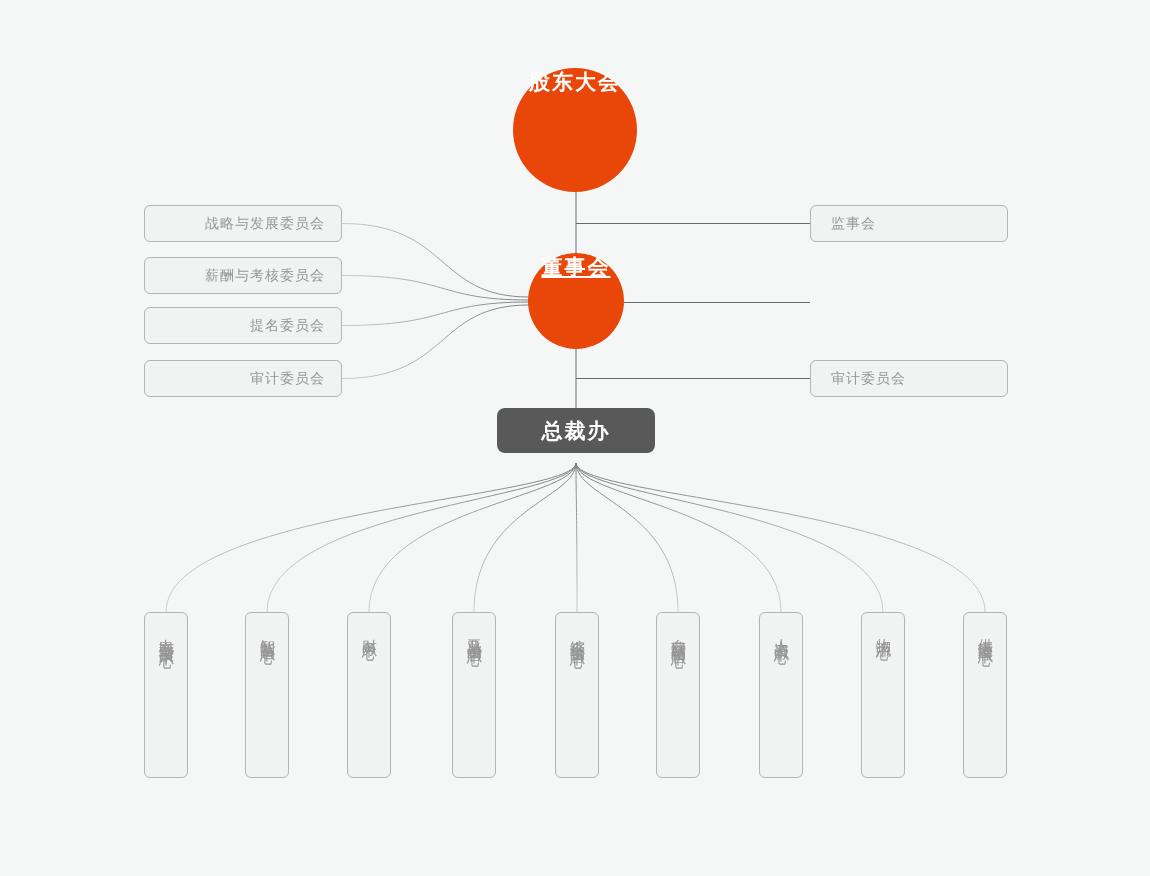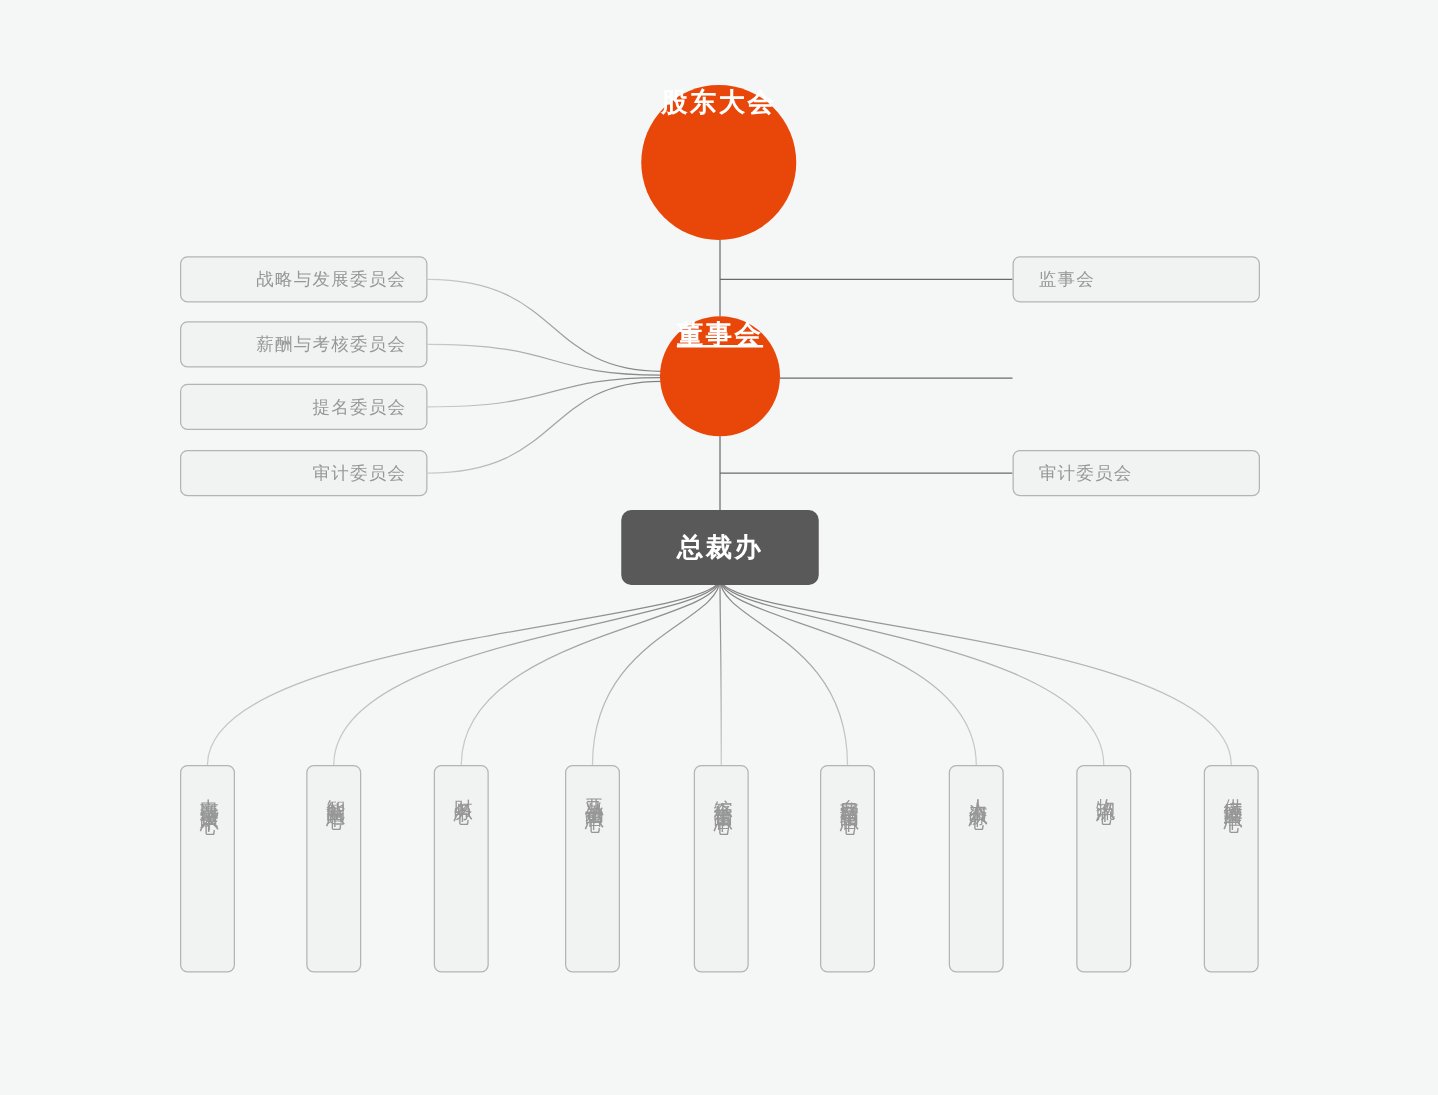--- a/index.html
+++ b/index.html
@@ -21,21 +21,21 @@
   .circle-node{
     position:absolute;border-radius:50%;
     background:#E94709;color:#ffffff;
     display:flex;justify-content:center;
     font-size:21px;font-weight:bold;letter-spacing:2px;
     cursor:default;z-index:2;
   }
   .circle-root{left:513px;top:68px;width:124px;height:124px;}
   .circle-board{left:528px;top:253px;width:96px;height:96px;text-decoration:underline;}
   .president-box{
-    position:absolute;left:497px;top:408px;width:158px;height:60px;
+    position:absolute;left:497px;top:408px;width:158px;height:45px;
     background:#595959;border-radius:8px;color:#fff;
     display:flex;align-items:center;justify-content:center;
     font-size:21px;font-weight:bold;letter-spacing:2px;z-index:2;
   }
   .side-box{
     position:absolute;width:198px;height:37px;box-sizing:border-box;
     background:#f1f2f2;border:1px solid #b4b4b4;border-radius:6px;
     display:flex;align-items:center;
     font-size:14px;letter-spacing:1px;color:#979797;z-index:2;
   }

